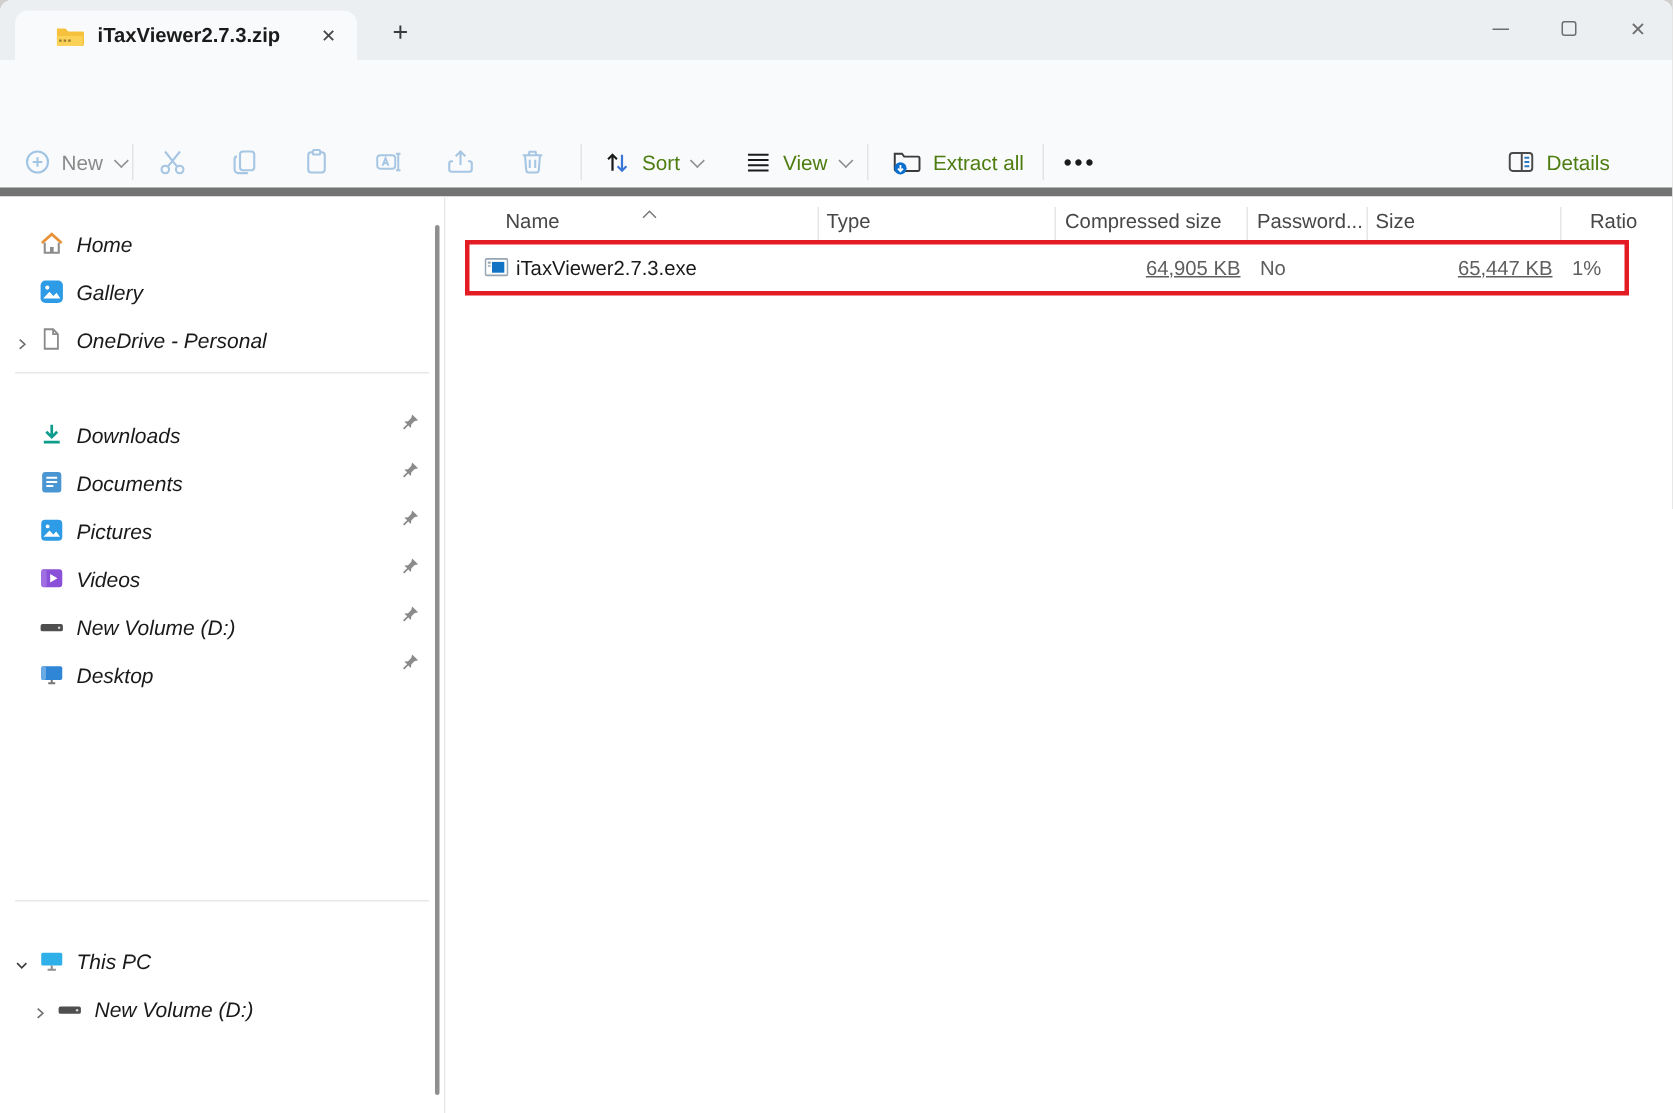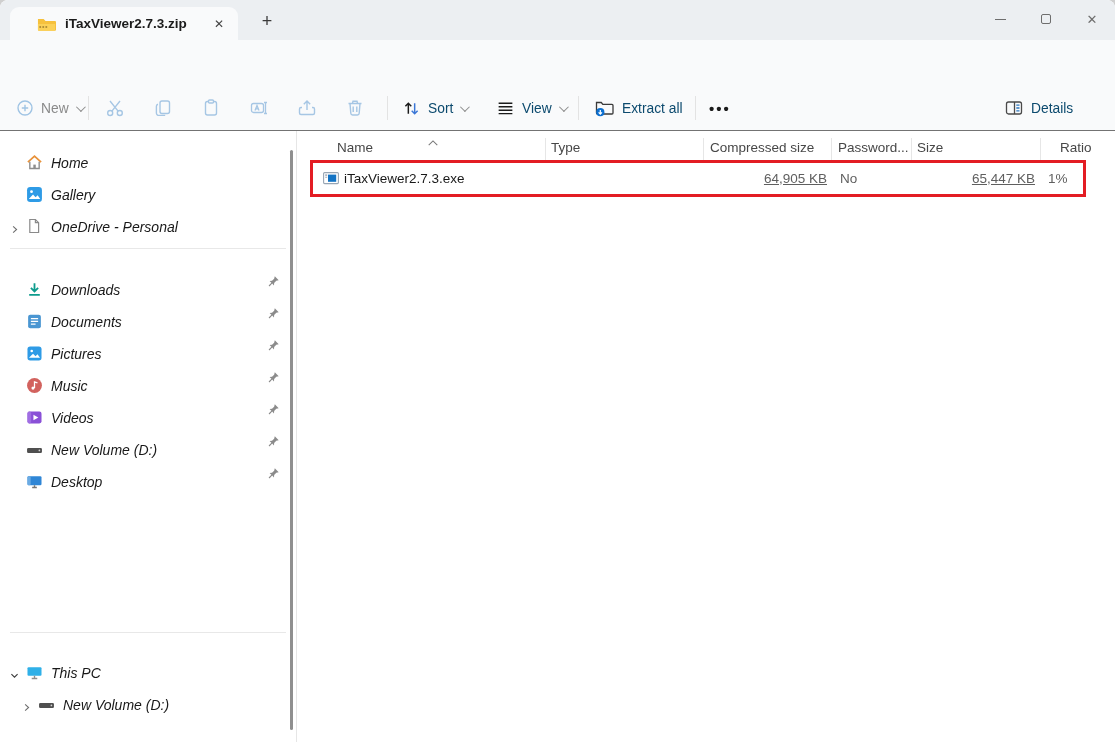--- a/index.html
+++ b/index.html
@@ -43,24 +43,24 @@
   .crumb-dots{ padding:0 6px; color:#1b1b1b; letter-spacing:1px; font-weight:700;}
   .search-field{
     position:absolute; left:845px; top:46px; width:260px; height:32px;
     background:#ffffff; border:1px solid #ececec; border-radius:5px;
     display:flex; align-items:center; padding:0 10px 0 12px;
   }
   .search-field input{ flex:1; border:0; outline:0; background:transparent;
     font:13.8px "Liberation Sans",sans-serif; color:#767676; padding:0;}
   
   .toolbar{ position:absolute; top:84px; left:0; right:0; height:47px;
-    background:#f9fafb; border-bottom:1px solid #737373; }
+    background:#f9fafb; border-bottom:6px solid #737373; }
   .tbtn{ position:absolute; top:8px; height:32px; display:flex; align-items:center;
     justify-content:center; gap:7px; border-radius:4px; padding:0 6px; }
-  .tbtn .lbl{ font-size:13.8px; color:#0c4a6e; white-space:nowrap;}
+  .tbtn .lbl{ font-size:13.8px; color:#4d7c0f; white-space:nowrap;}
   .tbtn .lbl.dis{ color:#8a8a8a; }
   .tsep{ position:absolute; top:12px; width:1px; height:24px; background:#e3e3e3; }
   .chev-down{ display:inline-block; width:7px; height:7px; border-right:1.3px solid #8d8d8d;
     border-bottom:1.3px solid #8d8d8d; transform:rotate(45deg) translateY(-2px); }
   .dots{ font-size:15px; letter-spacing:2px; color:#1b1b1b; font-weight:700; }
   
   .sidebar{ position:absolute; top:131px; left:0; width:297px; bottom:0;
     background:#fff; border-right:1px solid #e6e6e6; padding-top:8px; }
   .srow{ position:relative; height:32px; display:flex; align-items:flex-end;font-style:italic; }
   .srow.selected{ background:#d5d5d5; width:285px; }
@@ -371,36 +371,20 @@
         </svg>
       </span>
       <span class="slabel">Pictures</span>
       <span class="pin">
         <svg width="13" height="13" viewBox="0 0 16 16">
             <path d="M9.6 1.6 L14.4 6.4 L11.4 7.2 L8.8 9.8 L8.6 12.8 L6.4 10.6 L3 14 L2 13 L5.4 9.6 L3.2 7.4 L6.2 7.2 L8.8 4.6z" fill="#8b8b8b"></path>
           </svg>
       </span>
     </div>
 
-    <div class="srow">
-      <span class="chev-slot"></span>
-      <span class="sicon">
-        <svg width="17" height="17" viewBox="0 0 16 16">
-          <circle cx="8" cy="8" r="7" fill="#d2625e"></circle>
-          <circle cx="6.6" cy="10.4" r="1.5" fill="#fff"></circle>
-          <path d="M8 10.4V4.6l2.8 1" stroke="#fff" stroke-width="1.2" fill="none"></path>
-        </svg>
-      </span>
-      <span class="slabel">Music</span>
-      <span class="pin">
-        <svg width="13" height="13" viewBox="0 0 16 16">
-            <path d="M9.6 1.6 L14.4 6.4 L11.4 7.2 L8.8 9.8 L8.6 12.8 L6.4 10.6 L3 14 L2 13 L5.4 9.6 L3.2 7.4 L6.2 7.2 L8.8 4.6z" fill="#8b8b8b"></path>
-          </svg>
-      </span>
-    </div>
 
     <div class="srow">
       <span class="chev-slot"></span>
       <span class="sicon">
         <svg width="17" height="17" viewBox="0 0 16 16">
           <rect x="1.4" y="2.4" width="13.2" height="11.2" rx="2" fill="#8a50d7"></rect>
           <rect x="1.4" y="2.4" width="3.4" height="11.2" rx="1.5" fill="#a06ee3"></rect>
           <path d="M7 5.4 L11.6 8 L7 10.6z" fill="#fff"></path>
         </svg>
       </span>

